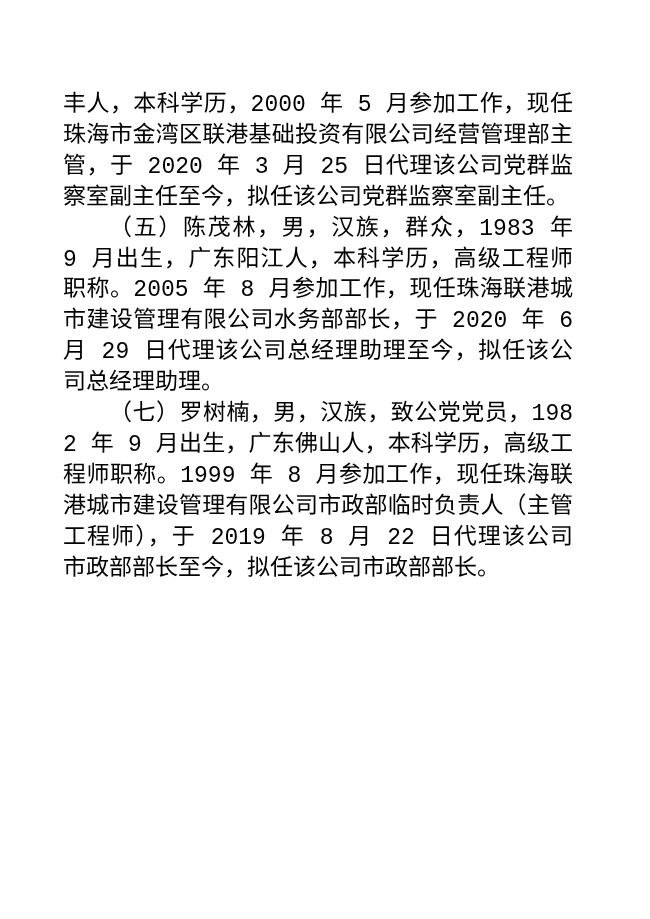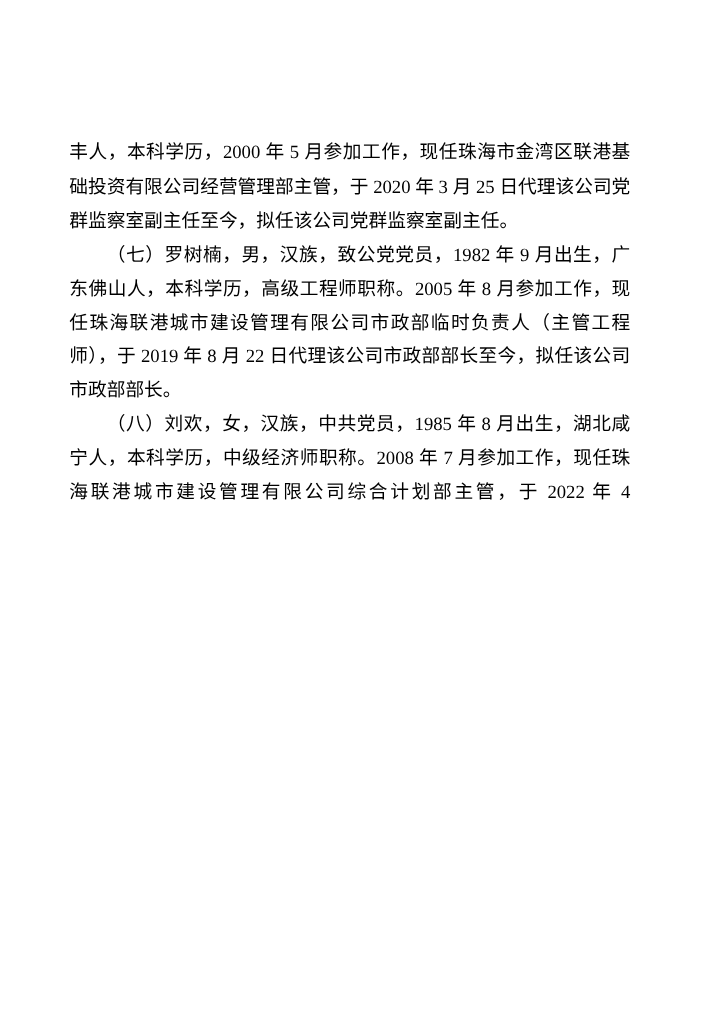--- a/index.html
+++ b/index.html
@@ -10,24 +10,24 @@
   .page {
     position: relative;
     width: 650px;
     height: 919px;
     background: #ffffff;
     overflow: hidden;
   }
   .doc-body {
     position: absolute;
     left: 63px;
-    top: 124px;
+    top: 90px;
     width: 510px;
-    font-family: Liberation Serif, serif;
-    font-size: 17px;
+    font-family: Liberation Mono, monospace;
+    font-size: 23px;
     line-height: 30.9px;
     color: #000000;
     text-align: justify;
     text-justify: inter-ideograph;
     word-break: break-all;
   }
   .doc-body p {
     margin: 0;
     padding: 0;
   }
@@ -38,16 +38,16 @@
   .doc-body p.flush-last {
     text-align-last: justify;
   }
 </style>
 </head>
 <body>
 
 <div class="page">
   <main class="doc-body">
     <p>丰人，本科学历，2000 年 5 月参加工作，现任珠海市金湾区联港基础投资有限公司经营管理部主管，于 2020 年 3 月 25 日代理该公司党群监察室副主任至今，拟任该公司党群监察室副主任。</p>
-    <p class="indent">（七）罗树楠，男，汉族，致公党党员，1982 年 9 月出生，广东佛山人，本科学历，高级工程师职称。2005 年 8 月参加工作，现任珠海联港城市建设管理有限公司市政部临时负责人（主管工程师），于 2019 年 8 月 22 日代理该公司市政部部长至今，拟任该公司市政部部长。</p>
-    <p class="indent flush-last">（八）刘欢，女，汉族，中共党员，1985 年 8 月出生，湖北咸宁人，本科学历，中级经济师职称。2008 年 7 月参加工作，现任珠海联港城市建设管理有限公司综合计划部主管，于 2022 年 4</p>
+    <p class="indent">（五）陈茂林，男，汉族，群众，1983 年 9 月出生，广东阳江人，本科学历，高级工程师职称。2005 年 8 月参加工作，现任珠海联港城市建设管理有限公司水务部部长，于 2020 年 6 月 29 日代理该公司总经理助理至今，拟任该公司总经理助理。</p>
+    <p class="indent">（七）罗树楠，男，汉族，致公党党员，1982 年 9 月出生，广东佛山人，本科学历，高级工程师职称。1999 年 8 月参加工作，现任珠海联港城市建设管理有限公司市政部临时负责人（主管工程师），于 2019 年 8 月 22 日代理该公司市政部部长至今，拟任该公司市政部部长。</p>
   </main>
 </div>
 
 </body></html>

